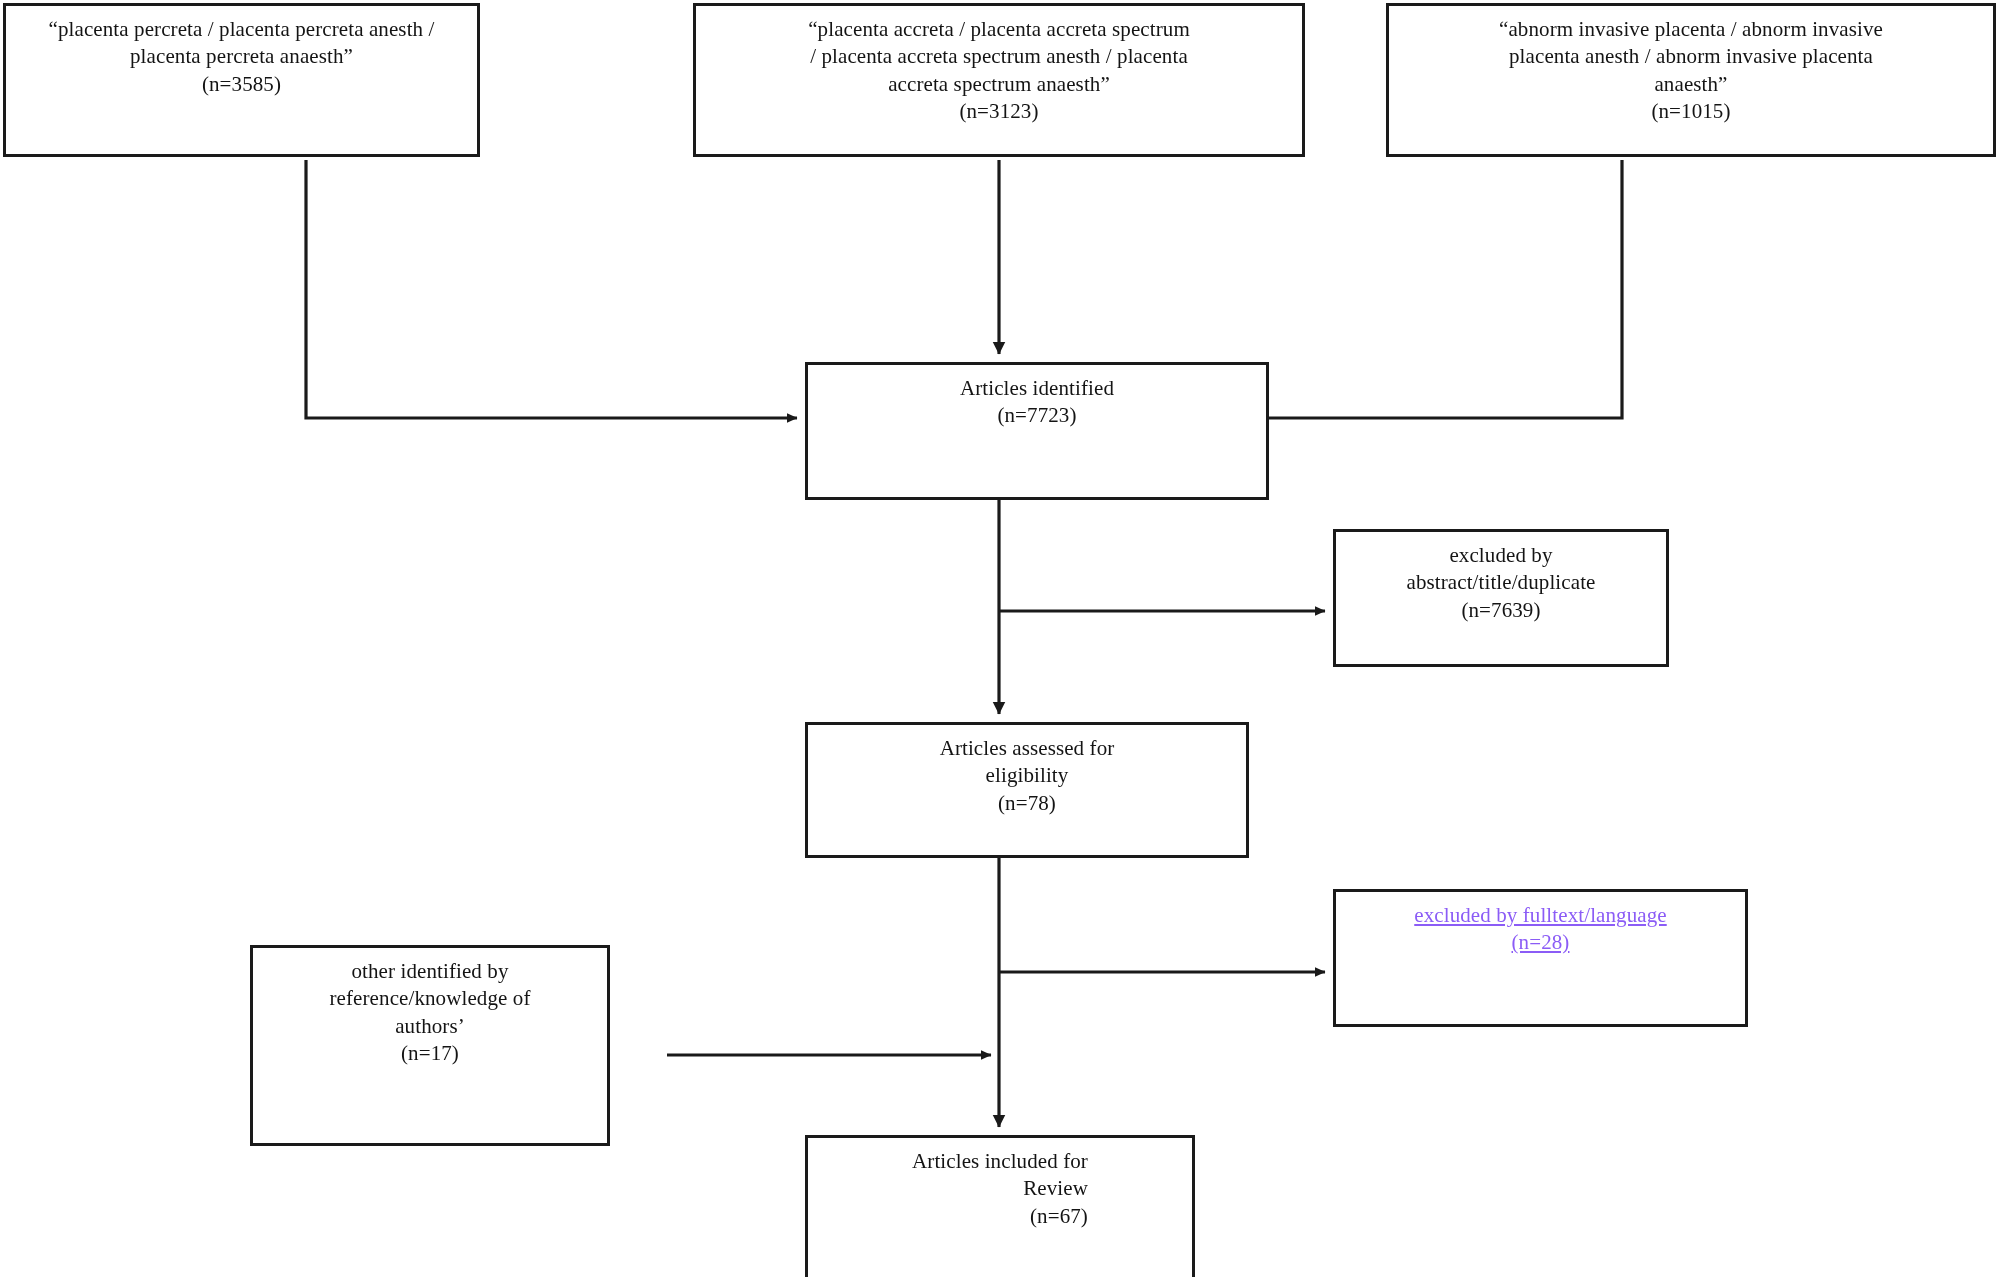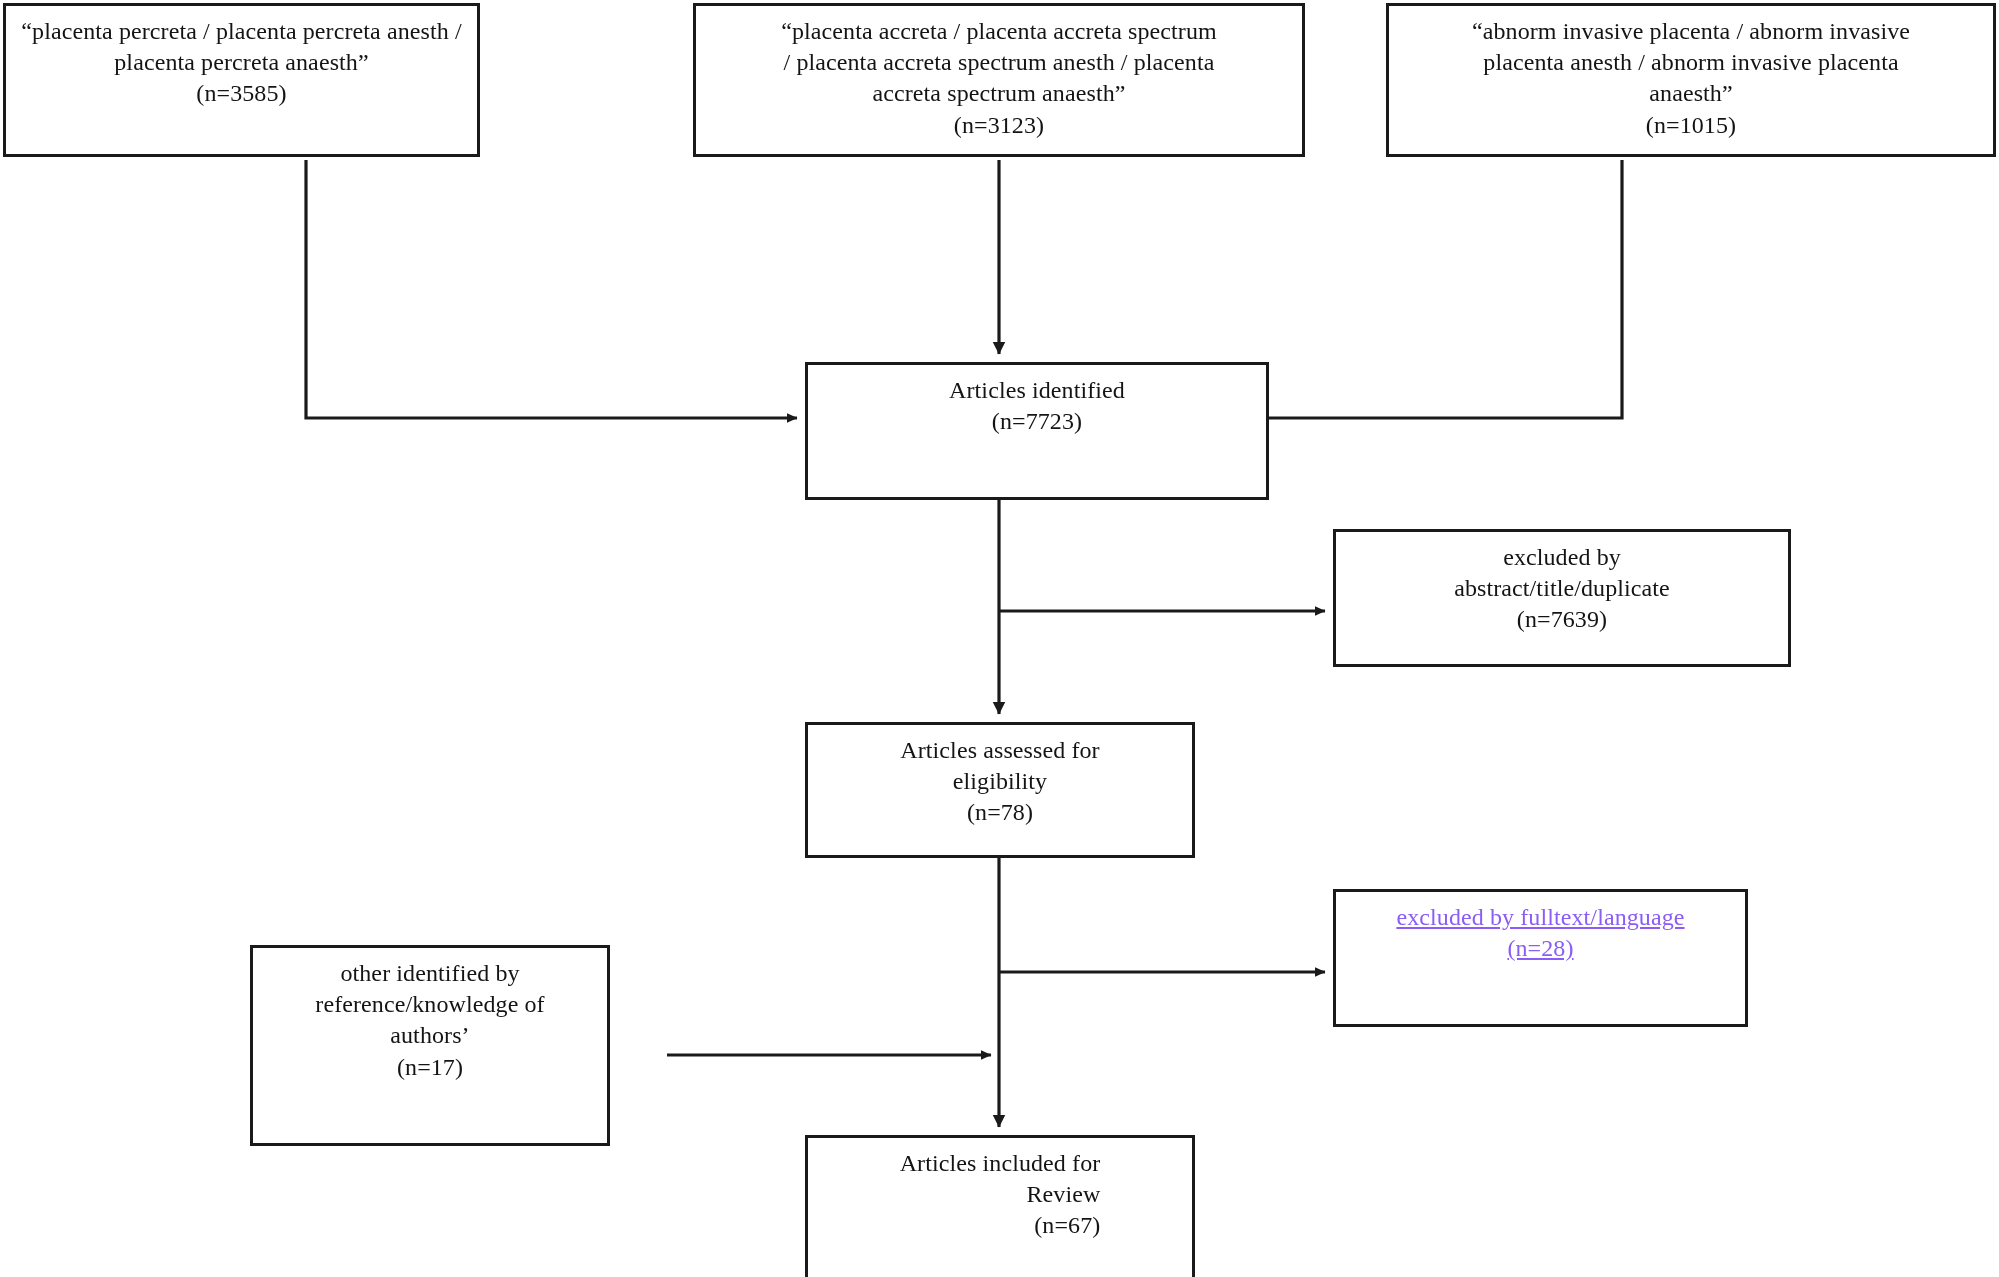--- a/index.html
+++ b/index.html
@@ -28,21 +28,21 @@
     border: 3px solid #1a1a1a;
     background: #ffffff;
     display: flex;
     justify-content: center;
     align-items: flex-start;
     overflow: hidden;
   }
   .node-text {
     text-align: center;
     color: #141414;
-    font-size: 24px;
+    font-size: 21px;
     line-height: 1.30;
     padding: 10px 14px 0 14px;
     white-space: pre-line;
     letter-spacing: 0.1px;
   }
 </style>
 </head>
 <body>
 
 <div id="flow-root">
@@ -86,26 +86,26 @@
       <div class="node-box" style="left: 1386px; top: 3px; width: 610px; height: 154px; border-color: rgb(26, 26, 26);">
         <div class="node-text" style="color: rgb(20, 20, 20);">“abnorm invasive placenta / abnorm invasive
 placenta anesth / abnorm invasive placenta
 anaesth”
 (n=1015)</div>
       </div>
       <div class="node-box" style="left: 805px; top: 362px; width: 464px; height: 138px; border-color: rgb(26, 26, 26);">
         <div class="node-text" style="color: rgb(20, 20, 20);">Articles identified
 (n=7723)</div>
       </div>
-      <div class="node-box" style="left: 1333px; top: 529px; width: 458px; height: 138px; border-color: rgb(26, 26, 26);">
+      <div class="node-box" style="left: 1333px; top: 529px; width: 336px; height: 138px; border-color: rgb(26, 26, 26);">
         <div class="node-text" style="color: rgb(20, 20, 20);">excluded by
 abstract/title/duplicate
 (n=7639)</div>
       </div>
-      <div class="node-box" style="left: 805px; top: 722px; width: 390px; height: 136px; border-color: rgb(26, 26, 26);">
+      <div class="node-box" style="left: 805px; top: 722px; width: 444px; height: 136px; border-color: rgb(26, 26, 26);">
         <div class="node-text" style="color: rgb(20, 20, 20);">Articles assessed for
 eligibility
 (n=78)</div>
       </div>
       <div class="node-box" style="left: 1333px; top: 889px; width: 415px; height: 138px; border-color: rgb(26, 26, 26);">
         <div class="node-text" style="color: #8b5cf6; text-decoration: underline;">excluded by fulltext/language
 (n=28)</div>
       </div>
       <div class="node-box" style="left: 250px; top: 945px; width: 360px; height: 201px; border-color: rgb(26, 26, 26);">
         <div class="node-text" style="color: rgb(20, 20, 20);">other identified by

